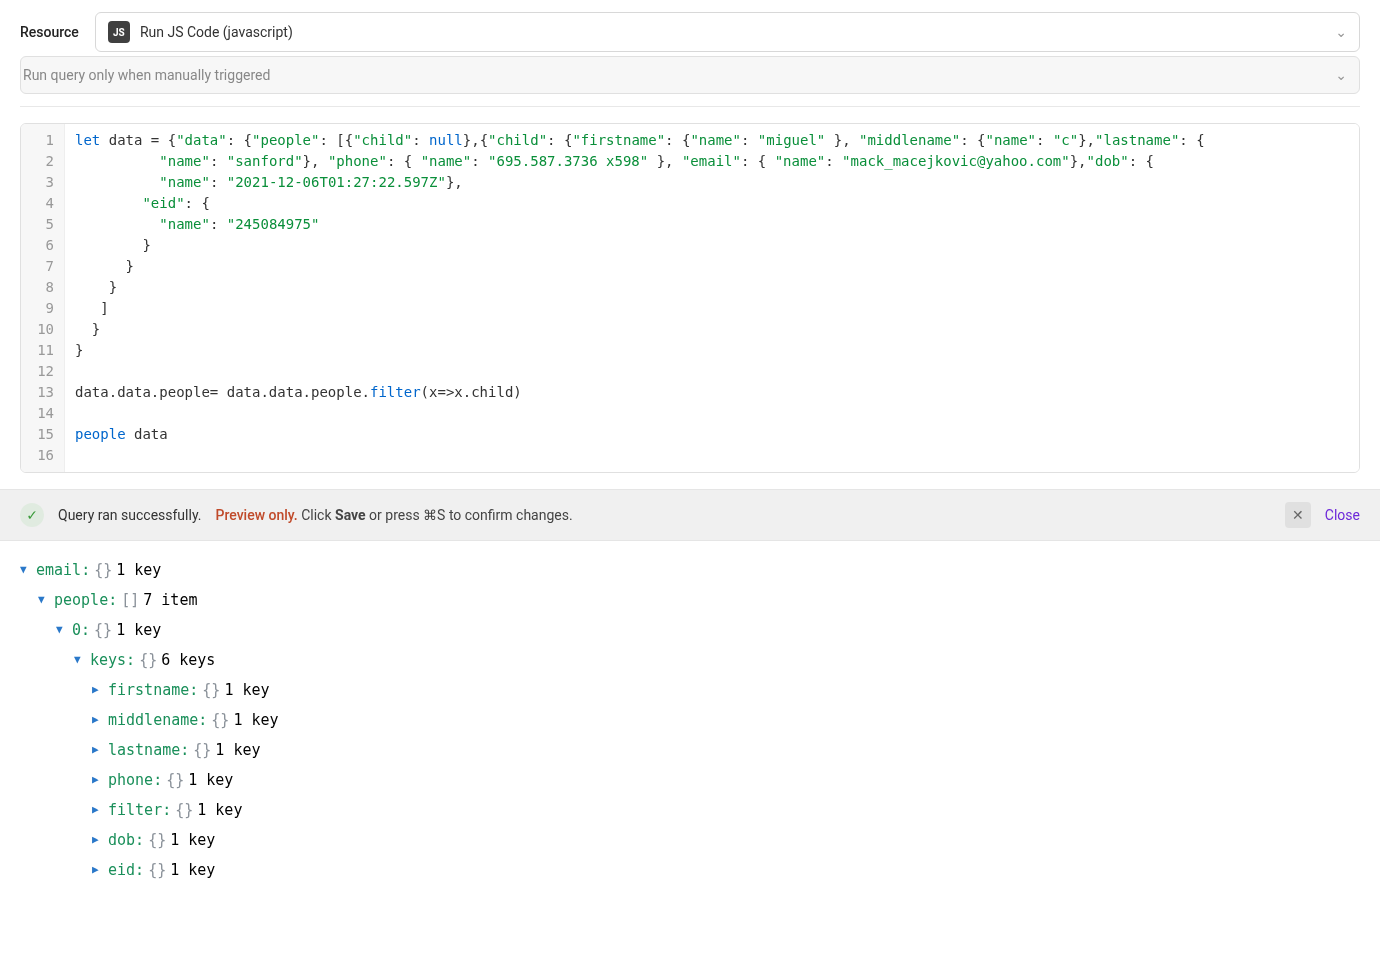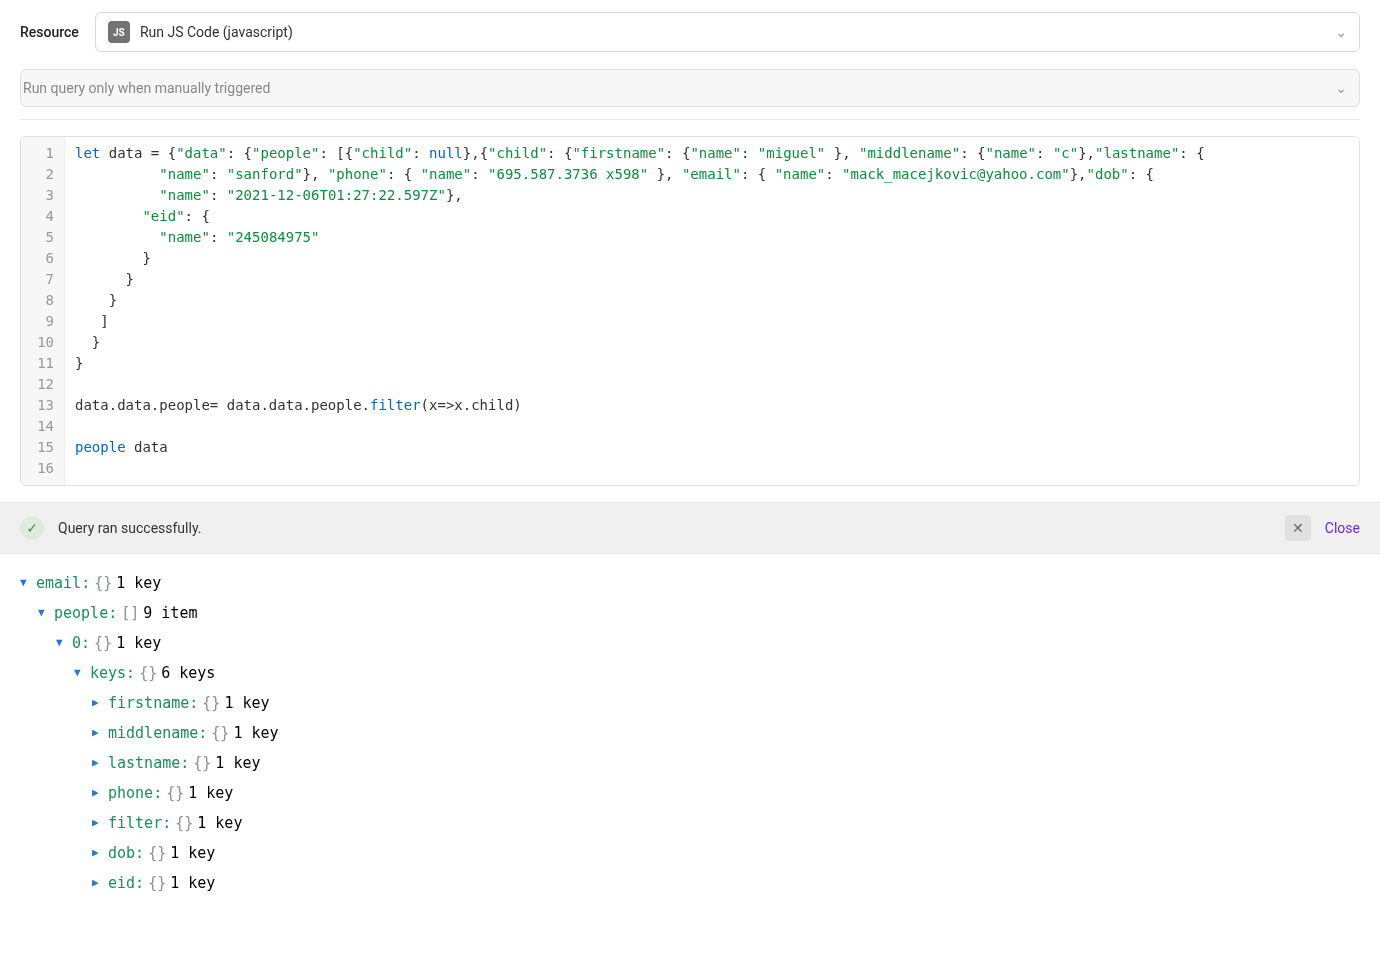--- a/index.html
+++ b/index.html
@@ -1,21 +1,21 @@
 <!DOCTYPE html>
 <html><head>
 <meta charset="utf-8">
 <style>
 *{box-sizing:border-box;margin:0;padding:0}
 body{font-family:-apple-system,BlinkMacSystemFont,"Segoe UI",Roboto,sans-serif;background:#fff;color:#333;font-size:14px}
-.top{padding:12px 20px;display:flex;flex-direction:column;gap:17px}
+.top{padding:12px 20px;display:flex;flex-direction:column;gap:4px}
 .row{display:flex;align-items:center;gap:16px}
 .label{font-weight:500;color:#222}
 .select{flex:1;border:1px solid #d8d8d8;border-radius:6px;padding:8px 12px;display:flex;align-items:center;gap:10px;background:#fff;position:relative}
-.js-badge{width:22px;height:22px;background:#737373;border-radius:4px;display:flex;align-items:center;justify-content:center;color:#fff;font-size:10px;font-weight:700}
+.js-badge{width:22px;height:22px;background:#404040;border-radius:4px;display:flex;align-items:center;justify-content:center;color:#fff;font-size:10px;font-weight:700}
 .chev{position:absolute;right:12px;color:#999}
 .trigger{border:1px solid #e0e0e0;background:#f7f7f7;border-radius:6px;padding:10px 2px;color:#888;display:flex;align-items:center;position:relative}
 .divider{height:1px;background:#e8e8e8;margin:0 20px}
 .editor{margin:16px 20px;border:1px solid #e0e0e0;border-radius:6px;overflow:hidden;display:flex;font-family:ui-monospace,Menlo,Monaco,Consolas,monospace;font-size:14px;line-height:21px}
 .gutter{background:#f7f7f7;color:#999;text-align:right;padding:6px 10px;user-select:none;border-right:1px solid #eee;min-width:44px}
 .code{padding:6px 10px;white-space:pre;overflow-x:auto;flex:1;background:#fff}
 .kw{color:#0066cc}
 .str{color:#0a8f3a}
 .prop{color:#0a8f3a}
 .status{background:#f0f0f0;padding:12px 20px;display:flex;align-items:center;gap:14px;border-top:1px solid #e5e5e5;border-bottom:1px solid #e5e5e5}
@@ -86,37 +86,41 @@
 
 data.data.people= data.data.people.<span class="kw">filter</span>(x=&gt;x.child)
 
 <span class="kw">people</span> data
 </div>
 </div>
 
 <div class="status">
   <span class="check">✓</span>
   <span>Query ran successfully.</span>
+  <span>
+    <span class="preview">Preview only.</span>
+    <span class="save-msg"><span> Click </span><b>Save</b><span> or press ⌘S to confirm changes.</span></span>
+  </span>
   <span class="spacer"></span>
   <span class="close-btn">✕</span>
   <span class="close-text">Close</span>
 </div>
 
 <div class="tree" id="tree">
     <div class="node ind-0">
       <span class="tri">▼</span> 
       <span class="key">email:</span> 
       <span class="brace">{}</span>  
       <span class="meta">1 key</span>
     </div>
     <div class="node ind-1">
       <span class="tri">▼</span> 
       <span class="key">people:</span> 
       <span class="brace">[]</span>  
-      <span class="meta">9 item</span>
+      <span class="meta">7 item</span>
     </div>
     <div class="node ind-2">
       <span class="tri">▼</span> 
       <span class="key">0:</span> 
       <span class="brace">{}</span>  
       <span class="meta">1 key</span>
     </div>
     <div class="node ind-3">
       <span class="tri">▼</span> 
       <span class="key">keys:</span> 

